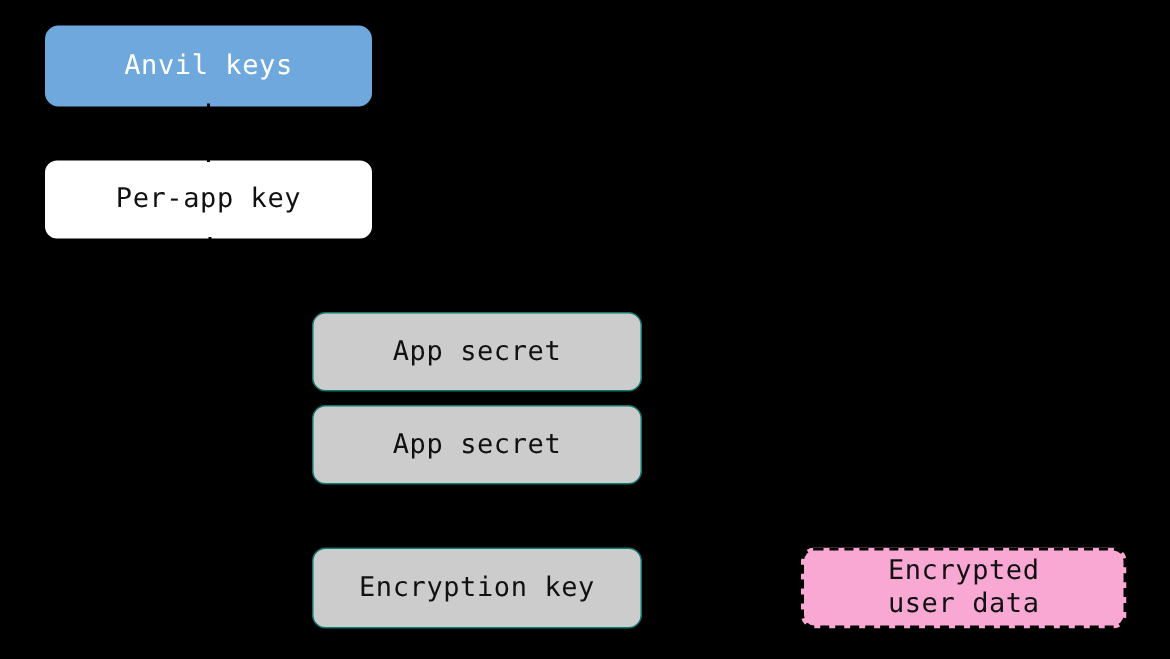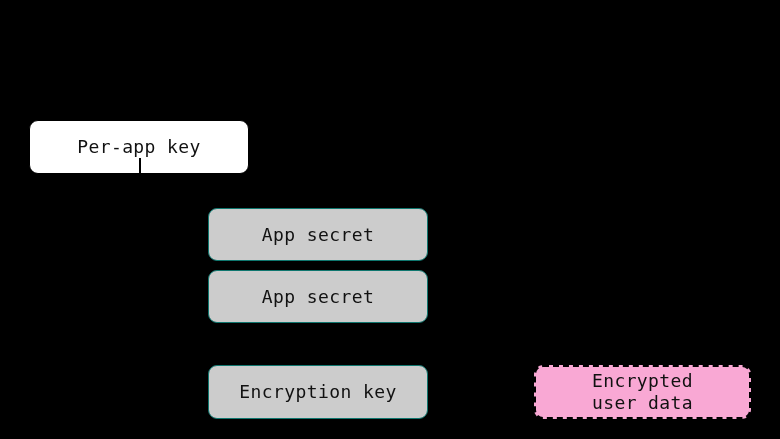--- a/index.html
+++ b/index.html
@@ -39,41 +39,44 @@
     color: #111111;
     white-space: pre-line;
   }
   .node-blue .lbl { color: #ffffff; }
   .node-white { border: 1px solid #000000; }
   .node-gray  { border: 1px solid #0f766e; }
   .node-dashed { border: 2px dashed #000000; }
 
   
   #node-anvil-keys          { left: 30px;  top: 17px;  width: 218px; height: 54px; }
-  #node-per-app-key         { left: 29px;  top: 120px; width: 220px; height: 54px; }
+  #node-per-app-key         { left: 29px;  top: 106px; width: 220px; height: 54px; }
   #node-app-secret-1        { left: 208px; top: 208px; width: 220px; height: 53px; }
   #node-app-secret-2        { left: 208px; top: 270px; width: 220px; height: 53px; }
   #node-encryption-key      { left: 208px; top: 365px; width: 220px; height: 54px; }
   #node-encrypted-user-data { left: 534px; top: 365px; width: 217px; height: 54px; }
 </style>
 </head>
 <body>
 
 <div class="stage">
 
   <svg class="edges" width="780" height="439" viewBox="0 0 780 439">
     <line x1="139" y1="69" x2="139" y2="108" stroke="#000000" stroke-width="2"></line>
     <line x1="140" y1="158" x2="140" y2="392" stroke="#000000" stroke-width="2"></line>
     <line x1="140" y1="234" x2="208" y2="234" stroke="#000000" stroke-width="2"></line>
     <line x1="140" y1="296" x2="208" y2="296" stroke="#000000" stroke-width="2"></line>
     <line x1="140" y1="392" x2="208" y2="392" stroke="#000000" stroke-width="2"></line>
     <line x1="534" y1="392" x2="432" y2="392" stroke="#000000" stroke-width="2"></line>
     <polygon points="430,392 443,385.5 443,398.5" fill="#000000"></polygon>
   </svg>
 
+  <div class="node node-blue" id="node-anvil-keys" style="background: rgb(111, 168, 220);">
+    <span class="lbl">Anvil keys</span>
+  </div>
 
   <div class="node node-white" id="node-per-app-key" style="background: rgb(255, 255, 255);">
     <span class="lbl">Per-app key</span>
   </div>
 
   <div class="node node-gray" id="node-app-secret-1" style="background: rgb(204, 204, 204);">
     <span class="lbl">App secret</span>
   </div>
 
   <div class="node node-gray" id="node-app-secret-2" style="background: rgb(204, 204, 204);">

